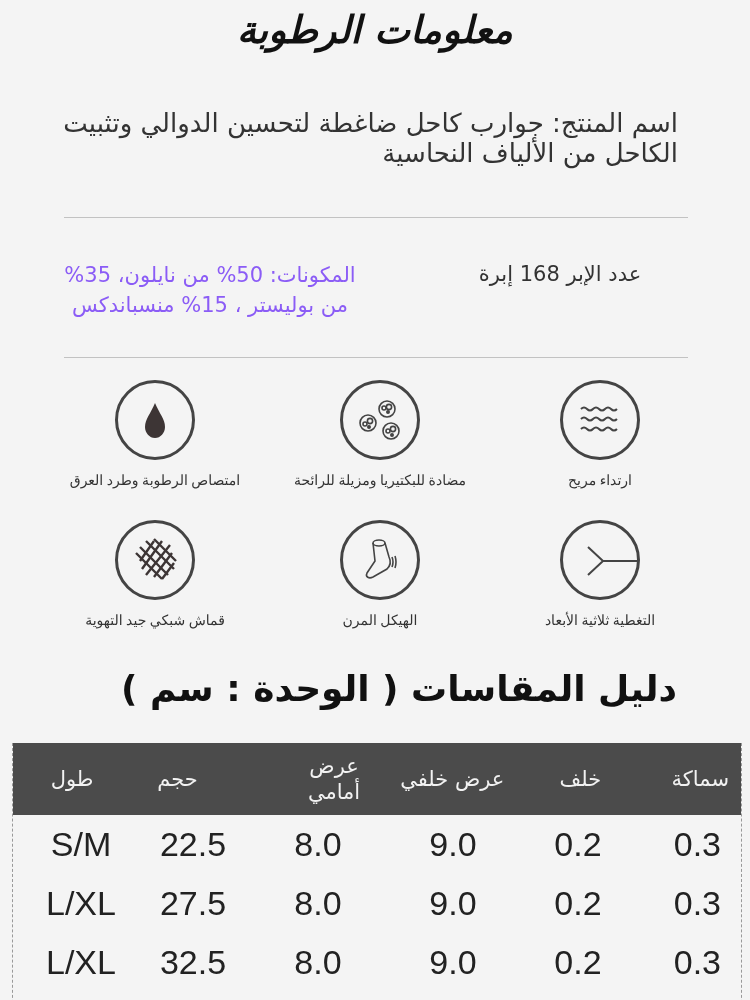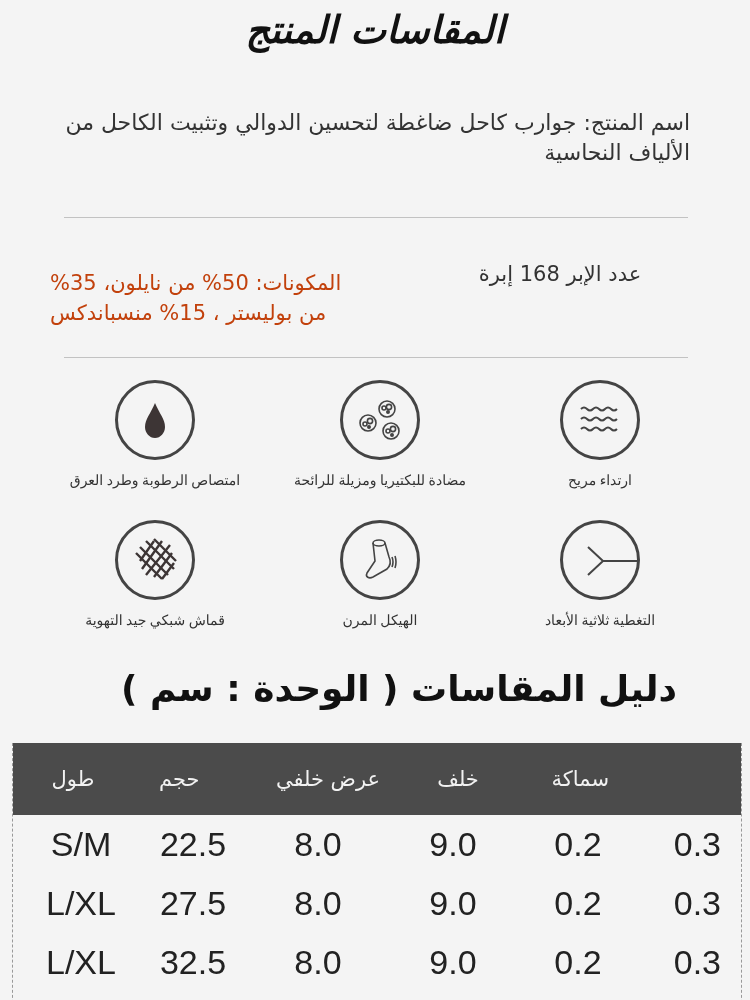--- a/index.html
+++ b/index.html
@@ -9,29 +9,29 @@
     font-family:"DejaVu Sans", sans-serif;
     color:#222;
     position:relative;
   }
   .title {
     position:absolute; top:8px; left:0; width:750px;
     text-align:center; font-size:38px; font-weight:bold; font-style:italic;
     direction:rtl; color:#111;
   }
   .product-name {
-    position:absolute; top:108px; right:60px; width:650px;
-    direction:rtl; text-align:right; font-size:22px; line-height:30px; color:#333;
+    position:absolute; top:108px; right:72px; width:650px;
+    direction:rtl; text-align:right; font-size:26px; line-height:30px; color:#333;
   }
   .divider {
     position:absolute; left:64px; width:624px; height:1px; background:#c2c2c2;
   }
   .spec-left {
     position:absolute; top:260px; left:50px; width:320px;
-    direction:rtl; text-align:left; font-size:21px; line-height:30px; color:#c2410c;margin-top:8px;
+    direction:rtl; text-align:center; font-size:21px; line-height:30px; color:#8b5cf6;
   }
   .spec-right {
     position:absolute; top:262px; right:90px; width:200px;
     direction:rtl; text-align:center; font-size:21px; color:#333;
   }
   .feature {
     position:absolute; width:240px; text-align:center;
   }
   .feature .circle {
     width:80px; height:80px; border:3px solid #444; border-radius:50%;
@@ -61,21 +61,21 @@
   .c1 { width:120px; text-align:center; padding-left:16px; box-sizing:border-box; }
   .c2 { width:120px; text-align:center; }
   .c3 { width:130px; text-align:center; }
   .c4 { width:140px; text-align:center; }
   .c5 { width:110px; text-align:center; }
   .c6 { width:108px; text-align:right; padding-right:20px; box-sizing:border-box; }
 </style>
 </head>
 <body>
 
-<div class="title">المقاسات المنتج</div>
+<div class="title">معلومات الرطوبة</div>
 
 <div class="product-name">اسم المنتج: جوارب كاحل ضاغطة لتحسين الدوالي وتثبيت الكاحل من الألياف النحاسية</div>
 
 <div class="divider" style="top:217px"></div>
 
 <div class="spec-left">المكونات: 50% من نايلون، 35% من بوليستر ، 15% منسباندكس</div>
 <div class="spec-right">عدد الإبر 168 إبرة</div>
 
 <div class="divider" style="top:357px"></div>
 
@@ -148,20 +148,21 @@
   </div>
   <div class="label">التغطية ثلاثية الأبعاد</div>
 </div>
 
 <div class="size-title">دليل المقاسات ( الوحدة : سم )</div>
 
 <div class="table-wrap">
   <div class="thead">
     <div class="th c2">طول</div>
     <div class="th c1" style="text-align:left;padding-left:26px">حجم</div>
+    <div class="th c3" style="width:90px;margin-left:40px">عرض أمامي</div>
     <div class="th c4" style="width:150px">عرض خلفي</div>
     <div class="th c5">خلف</div>
     <div class="th c6" style="padding-right:12px">سماكة</div>
   </div>
 
   <div class="trow">
     <div class="td c1">S/M</div>
     <div class="td c2">22.5</div>
     <div class="td c3">8.0</div>
     <div class="td c4">9.0</div>

